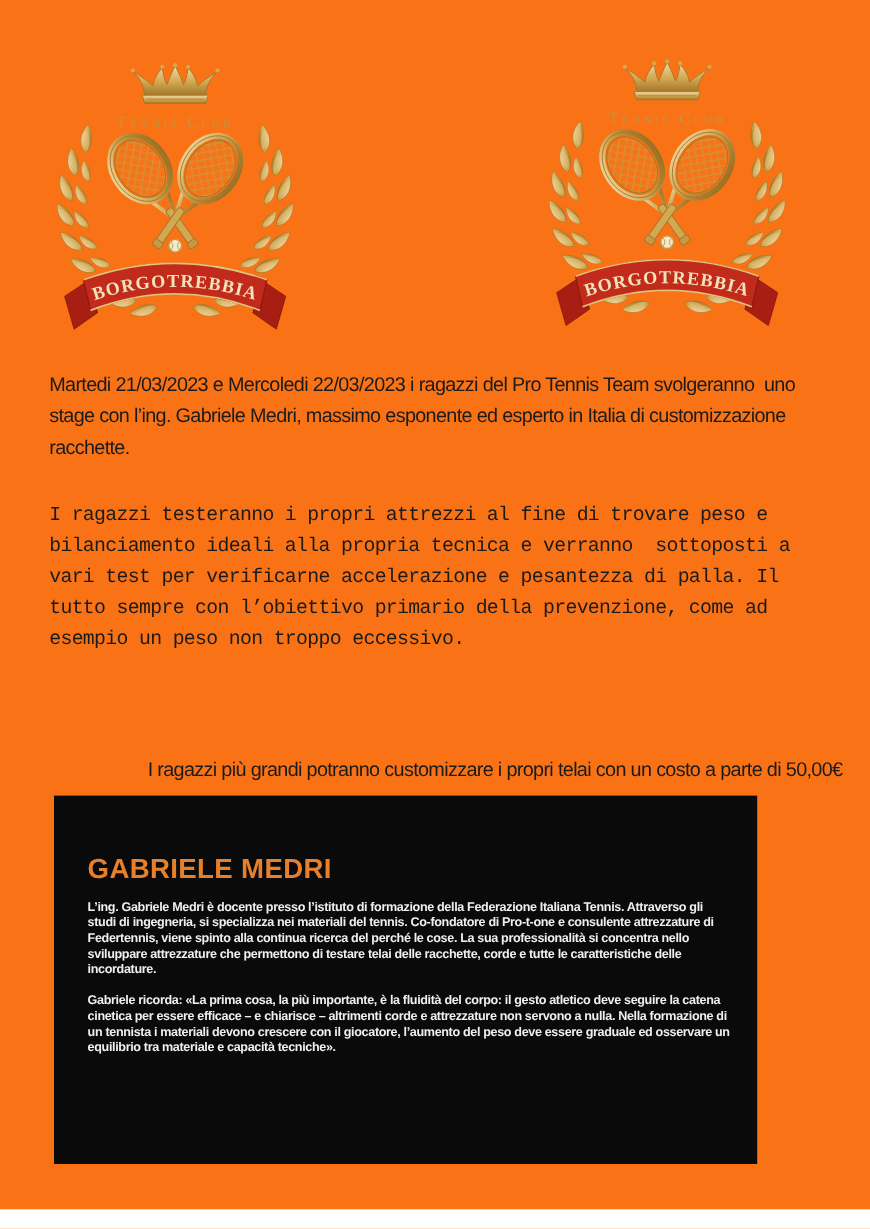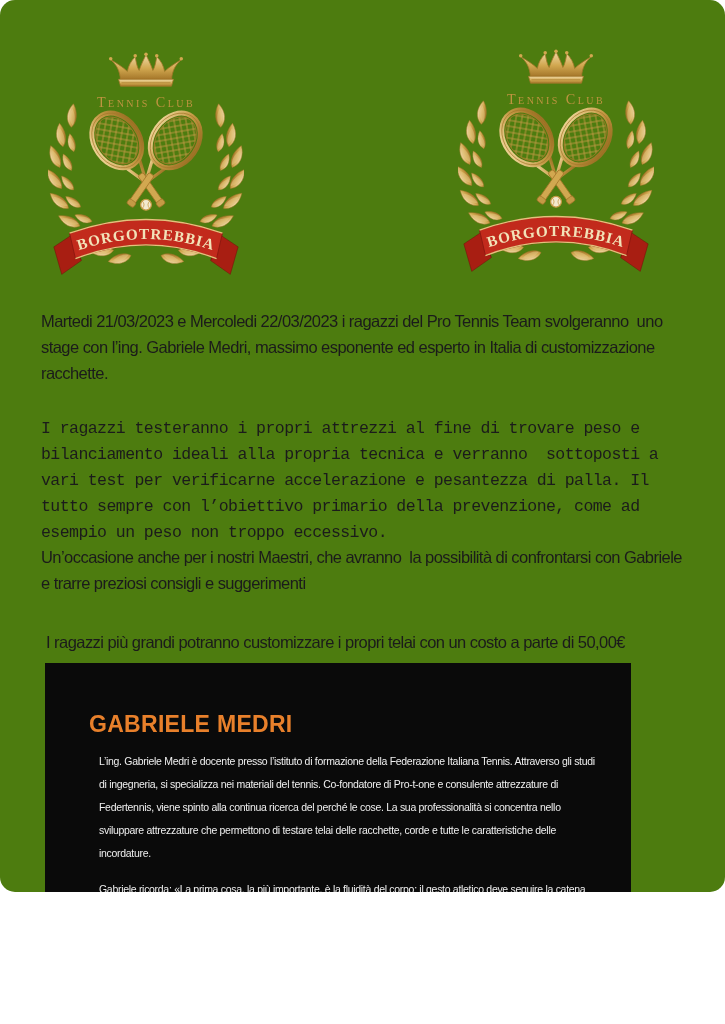--- a/index.html
+++ b/index.html
@@ -1,47 +1,47 @@
 <!DOCTYPE html>
 <html><head>
 <meta charset="utf-8">
 <style>
   html,body{margin:0;padding:0;background:#ffffff;}
   .page{
-    position:relative;width:725px;height:892px;background:#4d7c0f;
-    overflow:hidden;font-family:"Liberation Sans",sans-serif;margin:0 auto;border-radius:15px;
+    position:relative;width:725px;height:1008px;background:#f97316;
+    overflow:hidden;font-family:"Liberation Sans",sans-serif;margin:0 auto;
   }
   .logo{position:absolute;}
   .logo-left{left:48px;top:52px;width:196px;height:232px;}
   .logo-right{left:458px;top:48px;width:196px;height:234px;}
   .para{
     position:absolute;left:41px;width:656px;margin:0;
     font-size:16.5px;line-height:26px;letter-spacing:-0.55px;
     color:#1b1b1b;white-space:pre-wrap;
   }
   .p1{top:308px;}
   .p2{top:416px;font-family:Liberation Mono, monospace;}
   .p3{top:544px;}
-  .p4{top:629px;white-space:nowrap;padding-left:5px;}
+  .p4{top:629px;white-space:nowrap;padding-left:5px;text-align:right;}
   .card{
     position:absolute;left:45px;top:663px;width:586px;height:307px;
     background:#0a0a0a;box-sizing:border-box;
-    padding:48px 21px 0 44px;
+    padding:48px 21px 0 28px;
   }
   .card-title{
     margin:0;font-size:23px;font-weight:bold;letter-spacing:0.3px;
     color:#e8802b;line-height:26px;
   }
   .card-role{
     margin-top:3px;font-size:10.5px;font-weight:bold;letter-spacing:1.2px;
     color:#bf661e;line-height:13px;
   }
   .card-text{
-    margin:10px;margin-top:13px;font-size:10.5px;font-weight:normal;
-    letter-spacing:-0.3px;line-height:23px;color:#efefef;
+    margin:0;margin-top:13px;font-size:10.5px;font-weight:bold;
+    letter-spacing:-0.3px;line-height:13px;color:#efefef;
     white-space:pre-wrap;
   }
   .defs-holder{position:absolute;width:0;height:0;overflow:hidden;}
 </style>
 </head>
 <body>
 
 <div class="page">
 
   <svg class="defs-holder" aria-hidden="true">
@@ -141,21 +141,20 @@
 
   <svg class="logo logo-left" viewBox="0 0 200 235">
     <use href="#club-logo"></use>
   </svg>
   <svg class="logo logo-right" viewBox="0 0 200 235">
     <use href="#club-logo"></use>
   </svg>
 
   <p class="para p1">Martedi 21/03/2023 e Mercoledi 22/03/2023 i ragazzi del Pro Tennis Team svolgeranno  uno stage con l’ing. Gabriele Medri, massimo esponente ed esperto in Italia di customizzazione racchette.</p>
   <p class="para p2">I ragazzi testeranno i propri attrezzi al fine di trovare peso e bilanciamento ideali alla propria tecnica e verranno  sottoposti a vari test per verificarne accelerazione e pesantezza di palla. Il tutto sempre con l’obiettivo primario della prevenzione, come ad esempio un peso non troppo eccessivo.</p>
-  <p class="para p3">Un’occasione anche per i nostri Maestri, che avranno  la possibilità di confrontarsi con Gabriele  e trarre preziosi consigli e suggerimenti</p>
   <p class="para p4">I ragazzi più grandi  potranno customizzare i propri telai con un costo a parte di 50,00€</p>
 
   <section class="card">
     <h2 class="card-title">GABRIELE MEDRI</h2>
     <p class="card-text">L’ing. Gabriele Medri è docente presso l’istituto di formazione della Federazione Italiana Tennis. Attraverso gli studi di ingegneria, si specializza nei materiali del tennis. Co-fondatore di Pro-t-one e consulente attrezzature di Federtennis, viene spinto alla continua ricerca del perché le cose. La sua professionalità si concentra nello sviluppare attrezzature che permettono di testare telai delle racchette, corde e tutte le caratteristiche delle incordature.</p>
     <p class="card-text">Gabriele ricorda: «La prima cosa, la più importante, è la fluidità del corpo: il gesto atletico deve seguire la catena cinetica per essere efficace – e chiarisce – altrimenti corde e attrezzature non servono a nulla. Nella formazione di un tennista i materiali devono crescere con il giocatore, l’aumento del peso deve essere graduale ed osservare un equilibrio tra materiale e capacità tecniche».</p>
   </section>
 
 </div>
 

